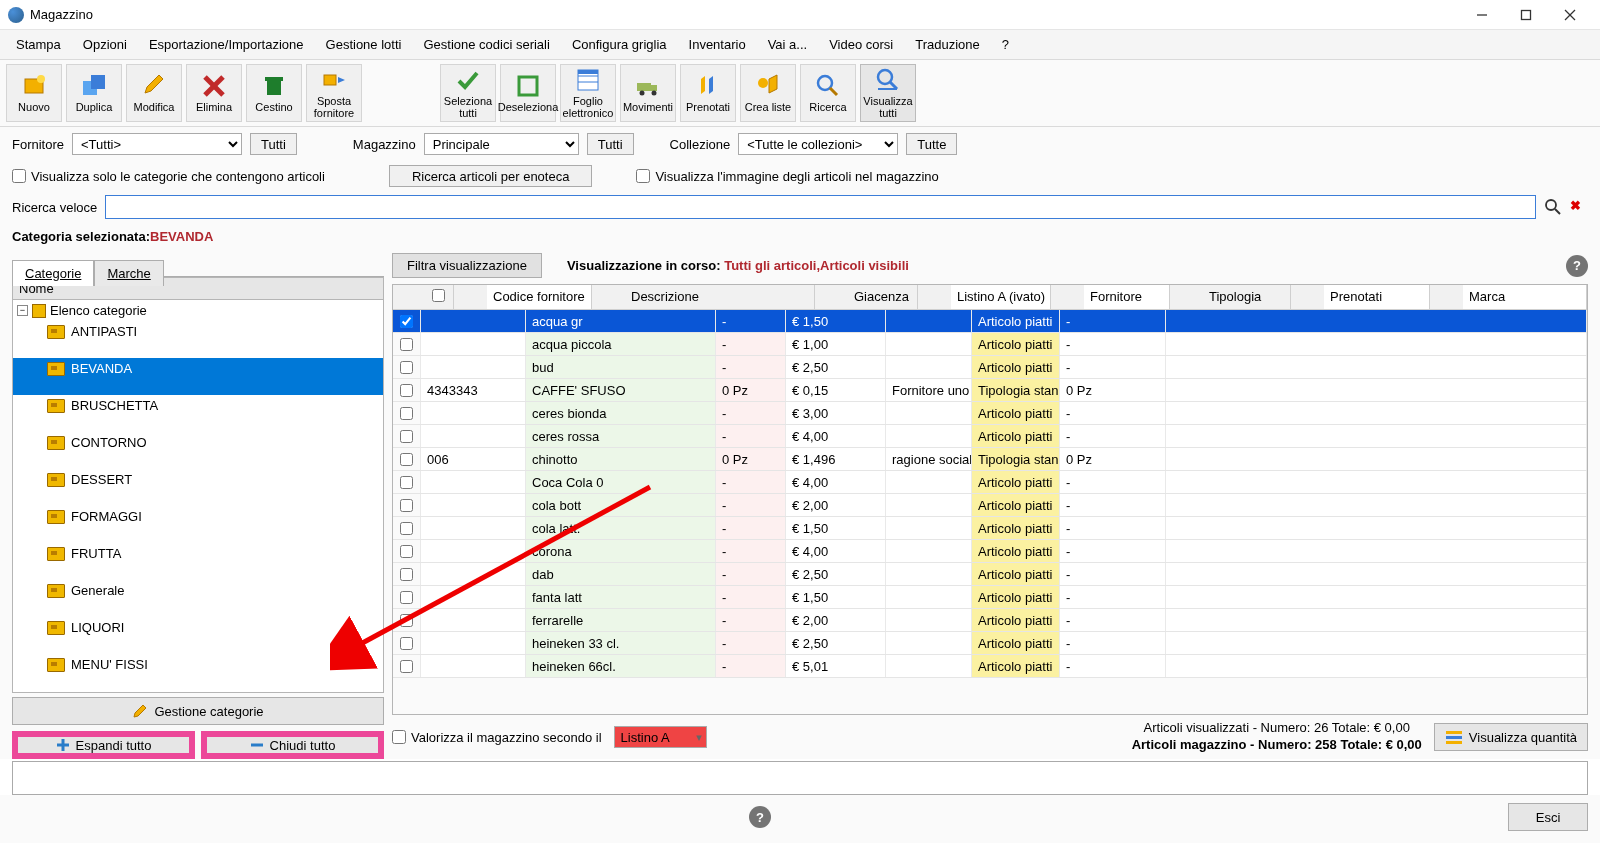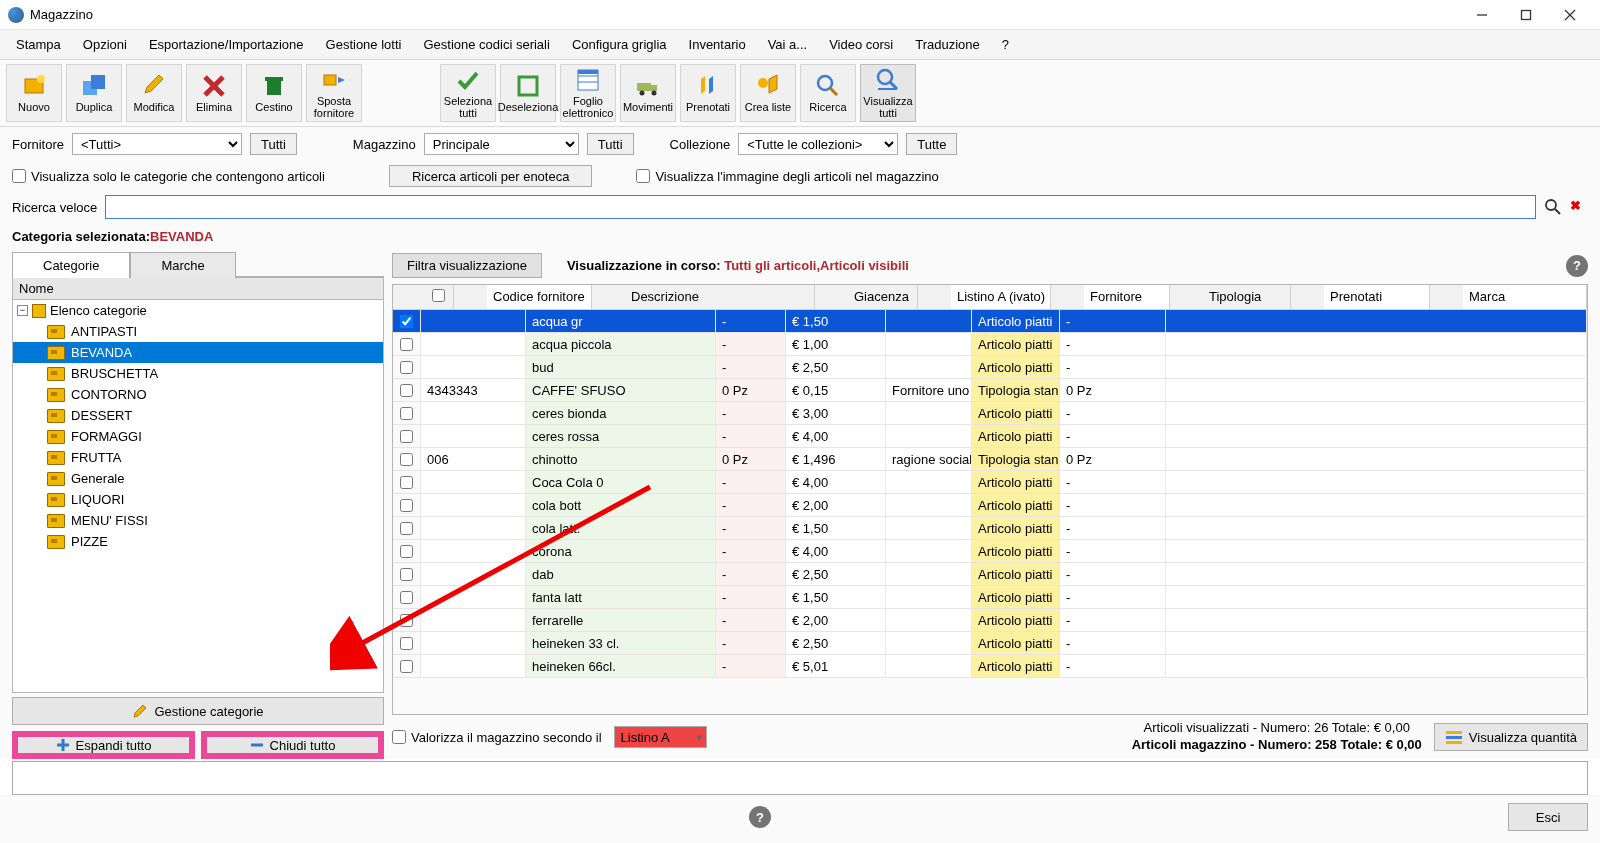--- a/index.html
+++ b/index.html
@@ -44,28 +44,28 @@
 .cat-sel-row { display: flex; padding: 6px 12px; background: #fafafa; align-items: center; gap: 8px; }
 .cat-sel-lbl { font-weight: bold; }
 .cat-sel-val { font-weight: bold; color: #b0282f; }
 
 
 .main-area { flex: 1; display: flex; padding: 0 12px 0 12px; background: #fafafa; gap: 0; min-height: 0; }
 
 
 .left-panel { width: 372px; display: flex; flex-direction: column; min-height: 0; }
 .tabs { display: flex; border-bottom: 1px solid #adadad; }
-.tab { padding: 5px 30px; border: 1px solid #adadad; border-bottom: none; background: #e9e9e9; cursor: pointer; position: relative; top: 2px; }
+.tab { padding: 5px 12px; border: 1px solid #adadad; border-bottom: none; background: #e9e9e9; cursor: pointer; position: relative; top: 10px; text-decoration: underline; }
 .tab.active { background: #fff; z-index: 2; }
 .cat-header { background: #e6e6e6; border: 1px solid #b5b5b5; padding: 3px 6px; }
 .cat-tree { flex: 1; overflow-y: scroll; border: 1px solid #b5b5b5; border-top: none; background: #fff; }
 .tree-root { padding: 3px 4px; display: flex; align-items: center; gap: 4px; }
 .tree-root .exp { width: 11px; height: 11px; border: 1px solid #888; display: inline-flex; align-items: center; justify-content: center; font-size: 9px; line-height: 1; }
 .tree-root .cube { width: 14px; height: 14px; background: #f0b800; border: 1px solid #996900; }
-.tree-item { padding: 3px 4px 3px 34px; display: flex; align-items: center; gap: 6px; cursor: pointer; }
+.tree-item { padding: 3px 4px 19px 34px; display: flex; align-items: center; gap: 6px; cursor: pointer; }
 .tree-item.selected { background: #0078d7; color: #fff; }
 .tree-item .folder-ico { width: 18px; height: 14px; background: #f0b800; border: 1px solid #996900; border-radius: 1px; position: relative; }
 .tree-item .folder-ico::before { content: ""; position: absolute; width: 6px; height: 4px; background: #b87d00; left: 3px; top: 3px; }
 .gestione-btn { height: 28px; border: 1px solid #adadad; background: #e6e6e6; display: flex; align-items: center; justify-content: center; gap: 6px; cursor: pointer; margin-top: 4px; }
 .pencil { width: 16px; height: 16px; }
 .bottom-btns { display: flex; gap: 6px; margin-top: 6px; }
 .bottom-btn { flex: 1; height: 28px; border: 6px solid #ec4899; background: #e6e6e6; display: flex; align-items: center; justify-content: center; gap: 6px; cursor: pointer; }
 
 
 .red-arrow { position: absolute; pointer-events: none; z-index: 100; }

